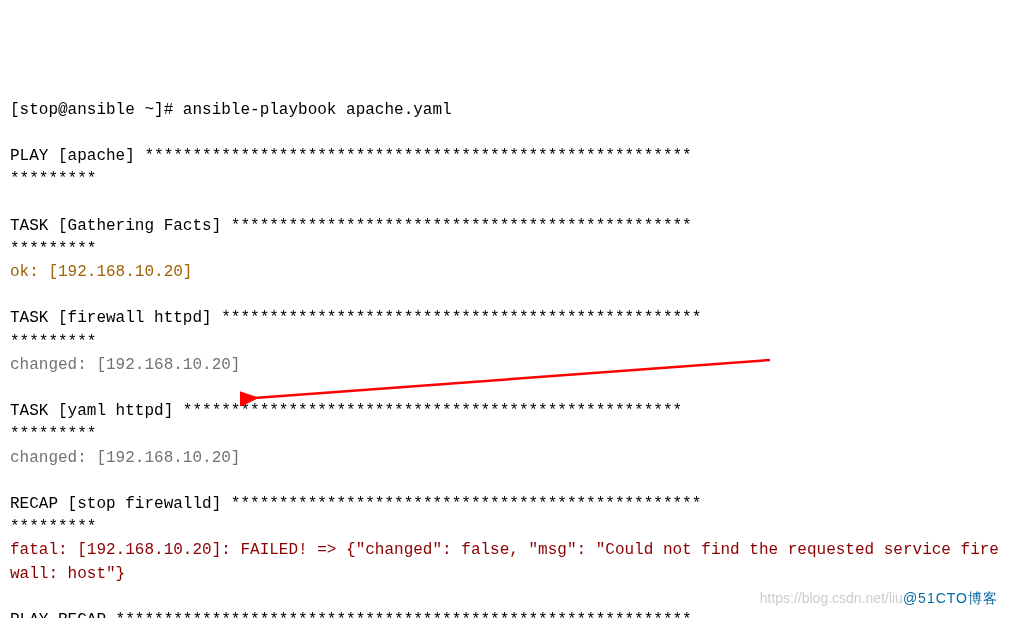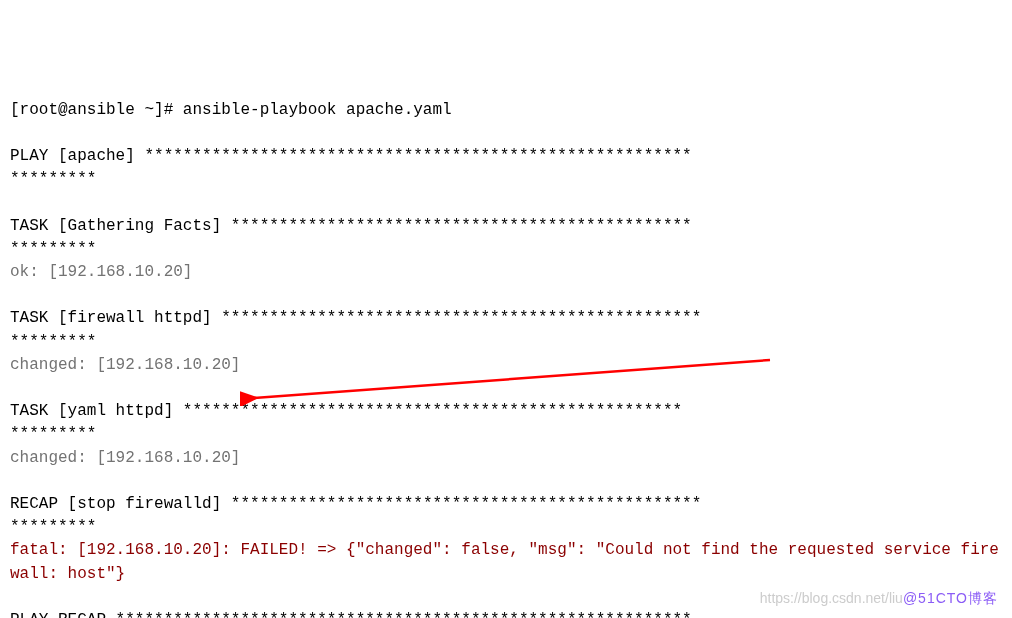--- a/index.html
+++ b/index.html
@@ -10,44 +10,44 @@
       color: #000000;
       margin: 0;
       padding: 6px 10px;
       white-space: pre-wrap;
       word-break: break-all;
       position: relative;
       width: 1012px;
       height: 618px;
       box-sizing: border-box;
     }
-    .green { color: #737373; }
+    .green { color: #a16207; }
     .yellow { color: #737373; }
     .red { color: #8B0000; }
     .black { color: #000000; }
     .watermark {
       position: absolute;
       bottom: 10px;
       right: 14px;
       color: #cccccc;
       font-size: 14px;
       font-family: sans-serif;
     }
-    .watermark .cto { color: #8b5cf6; letter-spacing: 1px; }
+    .watermark .cto { color: #0369a1; letter-spacing: 1px; }
     .arrow {
       position: absolute;
       pointer-events: none;
     }
   </style>
 </head>
 <body>
 
 
 
-<span class="black">[root@ansible ~]# ansible-playbook apache.yaml</span>
+<span class="black">[stop@ansible ~]# ansible-playbook apache.yaml</span>
 
 <span class="black">PLAY [apache] *********************************************************</span>
 <span class="black">*********</span>
 
 <span class="black">TASK [Gathering Facts] ************************************************</span>
 <span class="black">*********</span>
 <span class="green">ok: [192.168.10.20]</span>
 
 <span class="black">TASK [firewall httpd] **************************************************</span>
 <span class="black">*********</span>

